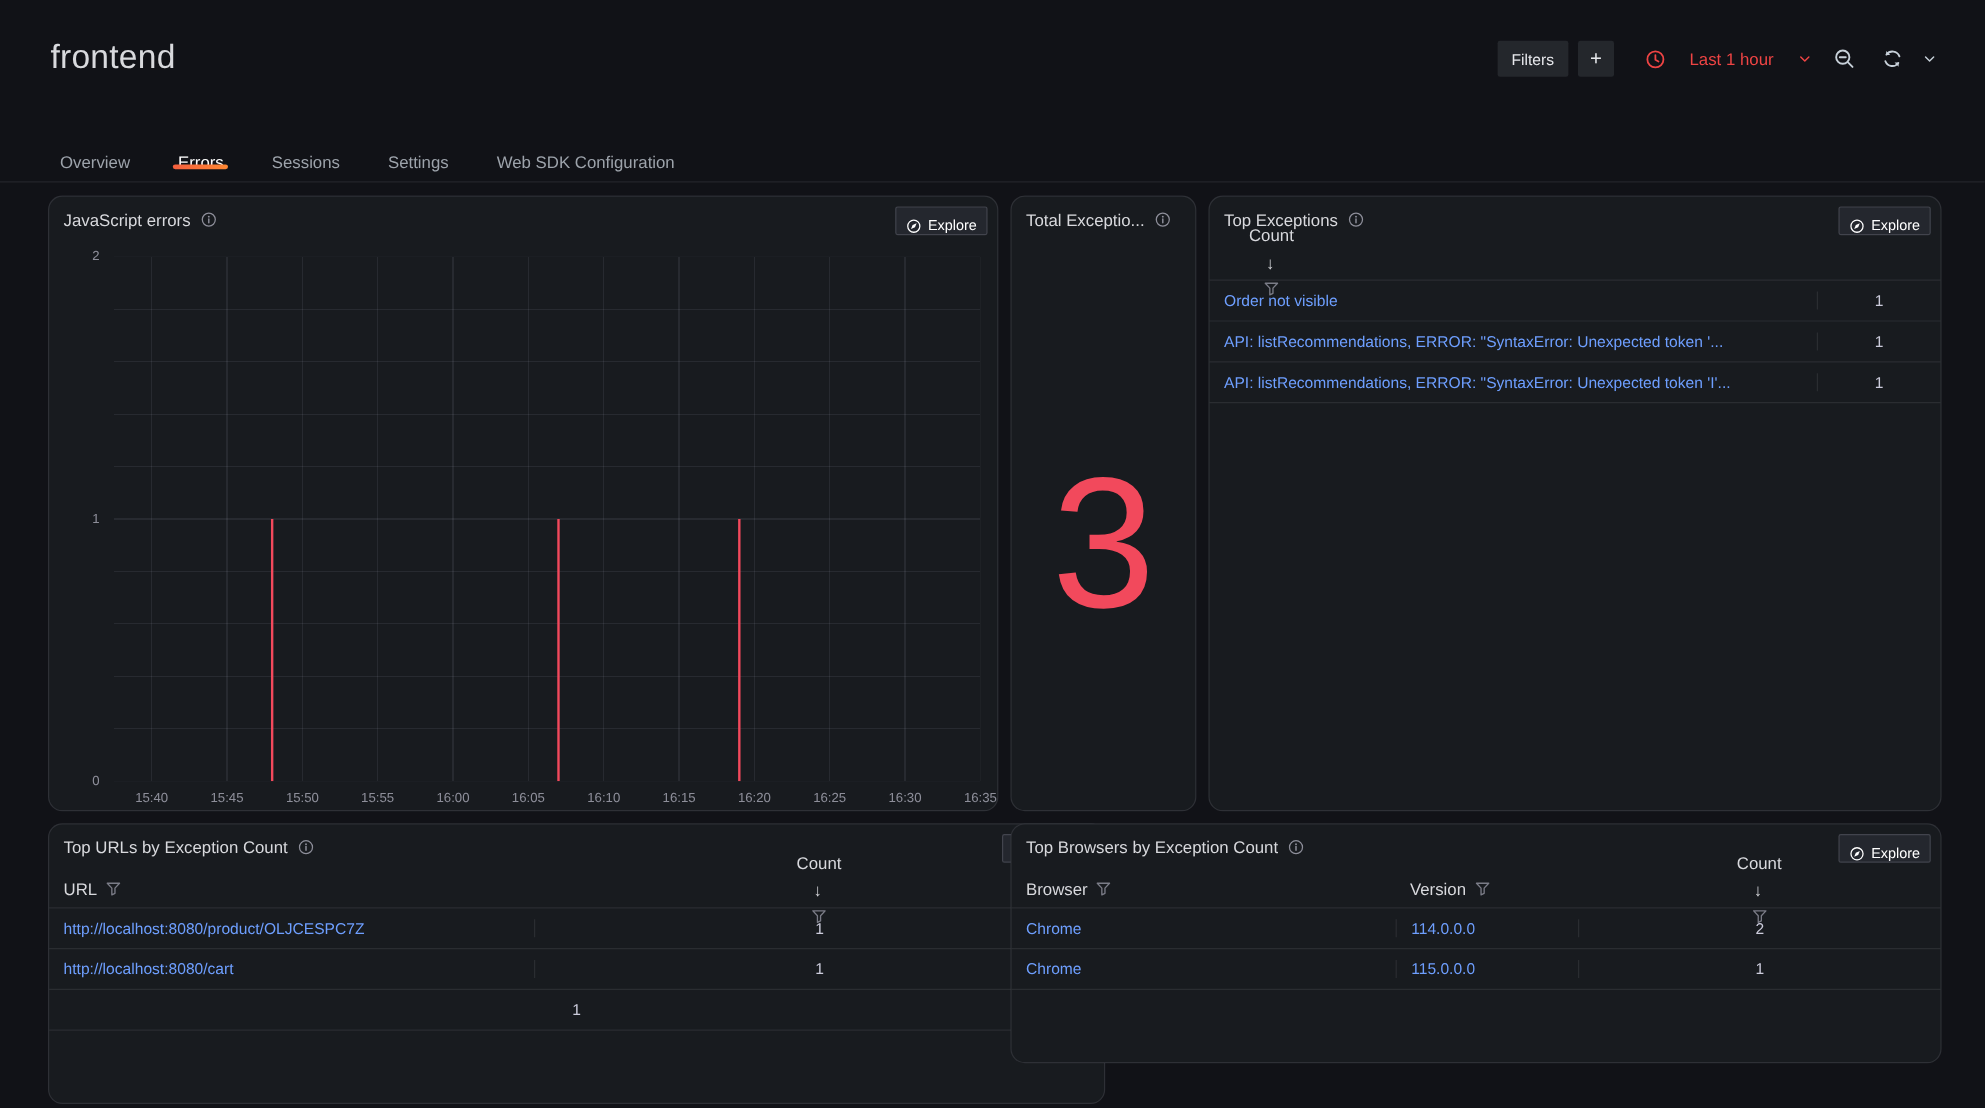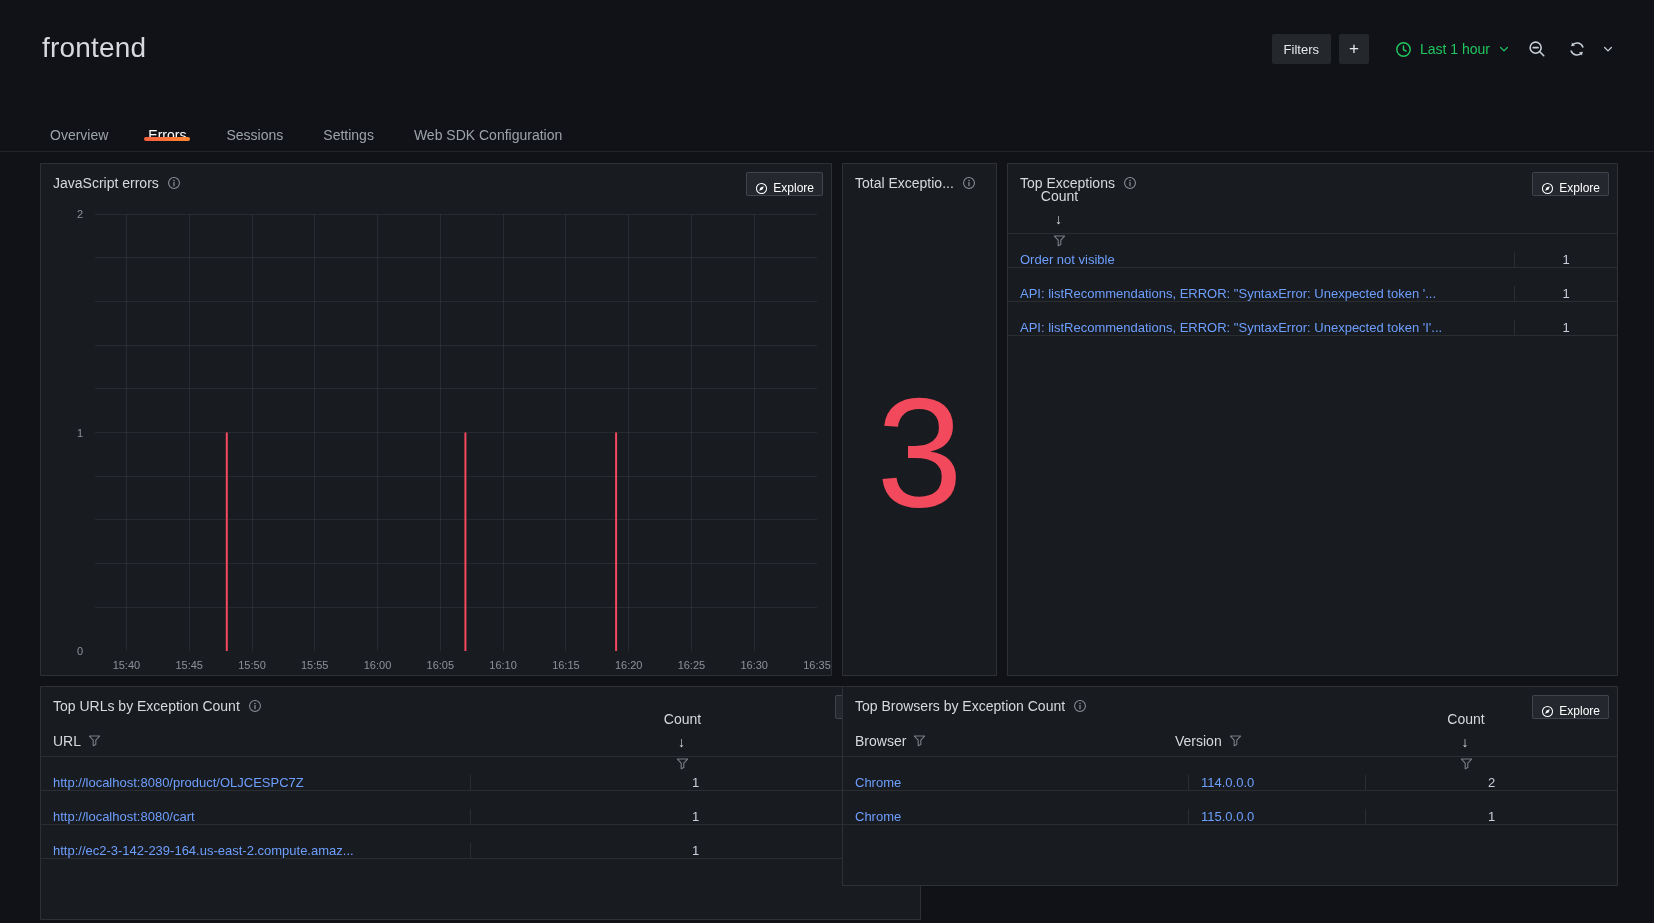--- a/index.html
+++ b/index.html
@@ -24,35 +24,35 @@
   
   .dash-header{position:absolute;left:0;top:0;width:100%;height:96px;}
   .dash-title{position:absolute;left:42px;top:32px;font-size:28px;font-weight:500;color:#d8d9dd;letter-spacing:.2px;}
   .toolbar{position:absolute;right:36px;top:34px;display:flex;align-items:center;gap:8px;justify-content:center;}
   .tb-btn{
     height:30px;padding:0 12px;background:#24272c;border:none;border-radius:2px;
     color:#e7e8ec;font-size:13px;font-weight:500;font-family:inherit;cursor:pointer;display:flex;align-items:center;
   }
   .tb-add{font-size:17px;padding:0 10px;}
   .time-picker{
-    margin-left:18px;display:flex;align-items:center;gap:8px;height:30px;background:transparent;border:none;
-    color:#22c55e;font-family:inherit;font-size:14px;font-weight:500;cursor:pointer;
+    margin-left:18px;display:flex;align-items:center;gap:20px;height:30px;background:transparent;border:none;
+    color:#ef4444;font-family:inherit;font-size:14px;font-weight:500;cursor:pointer;
   }
   .icon-btn{background:transparent;border:none;color:#c7d0d9;cursor:pointer;padding:4px;display:flex;align-items:center;}
   .icon-btn.gap{margin-left:6px;}
   
   .tabs{position:absolute;left:0;top:108px;width:100%;height:44px;border-bottom:1px solid var(--border);display:flex;align-items:center;padding-left:46px;gap:32px;}
   .tab{position:relative;font-size:14px;color:#9da3ab;cursor:pointer;padding:10px 4px 0;}
   .tab.active{color:#ffffff;font-weight:500;}
   .tab.active::after{
     content:"";position:absolute;left:0;right:0;bottom:2px;height:4px;border-radius:2px;
     background:linear-gradient(90deg,#f55f3e 0%,#ff8833 100%);
   }
   
-  .panel{position:absolute;background:var(--panel-bg);border:1px solid rgba(204,204,220,0.12);border-radius:1px;}
+  .panel{position:absolute;background:var(--panel-bg);border:1px solid rgba(204,204,220,0.12);border-radius:12px;}
   .p-js{left:40px;top:163px;width:792px;height:513px;}
   .p-total{left:842px;top:163px;width:155px;height:513px;}
   .p-exceptions{left:1007px;top:163px;width:611px;height:513px;}
   .p-urls{left:40px;top:686px;width:881px;height:234px;}
   .p-browsers{left:842px;top:686px;width:776px;height:200px;}
   .panel-header{position:relative;height:36px;padding:11px 12px 0;display:flex;align-items:flex-start;gap:8px;}
   .panel-title{font-size:14px;font-weight:500;color:#d8d9dd;white-space:nowrap;overflow:hidden;}
   .info{color:var(--text-dim);margin-top:1px;}
   .explore-btn{
     position:absolute;right:8px;top:8px;display:flex;align-items:flex-end;gap:5px;height:24px;padding:0 8px;
@@ -65,21 +65,21 @@
   .y-label{position:absolute;right:6px;transform:translateY(-50%);font-size:11px;color:var(--text-dim);}
   .x-axis{position:absolute;left:54px;top:492px;width:722px;height:20px;}
   .x-label{position:absolute;top:3px;transform:translateX(-50%);font-size:11px;color:var(--text-dim);white-space:nowrap;}
   .grid-line{stroke:var(--grid);stroke-width:1;shape-rendering:crispEdges;}
   
   .big-stat{position:absolute;left:0;right:0;top:36px;bottom:0;display:flex;align-items:center;justify-content:center;
     font-size:155px;font-weight:500;color:var(--red);padding-top:30px;}
   
   .gtable{margin-top:2px;}
   .gt-head{display:flex;height:32px;align-items:center;border-bottom:1px solid var(--border);}
-  .gt-row{display:flex;height:34px;align-items:flex-end;border-bottom:1px solid var(--border);gap:25px;}
+  .gt-row{display:flex;height:34px;align-items:center;border-bottom:1px solid var(--border);}
   .gt-cell{display:flex;align-items:center;padding:0 12px;gap:7px;font-size:13px;min-width:0;}
   .gt-row .gt-cell + .gt-cell{border-left:1px solid var(--border);}
   .th{font-size:14px;font-weight:500;color:#d8d9dd;cursor:pointer;}
   .right{justify-content:flex-end;text-align:right;flex-direction:column;}
   .num{color:var(--text);}
   .cell-link{color:var(--link);font-weight:500;text-decoration:none;white-space:nowrap;overflow:hidden;text-overflow:ellipsis;cursor:pointer;}
   .funnel{color:rgba(204,204,220,0.55);}
   .sort-arrow{font-size:14px;color:#d8d9dd;margin-left:-2px;}
   
   .p-exceptions .col-main{flex:1;}
@@ -333,23 +333,20 @@
           </div>
         <div class="gt-cell col-count right num">1</div>
       </div>
       <div class="gt-row">
         <div class="gt-cell col-main">
             <a class="cell-link">http://localhost:8080/cart</a>
           </div>
         <div class="gt-cell col-count right num">1</div>
       </div>
       <div class="gt-row">
-        <div class="gt-cell col-main">
-            <a class="cell-link">http://ec2-3-142-239-164.us-east-2.compute.amaz...</a>
-          </div>
         <div class="gt-cell col-count right num">1</div>
       </div>
     </div>
   </section>
 
   <section class="panel p-browsers">
     <div class="panel-header">
       <span class="panel-title">Top Browsers by Exception Count</span>
       <span class="icon info">
         <svg width="14" height="14" viewBox="0 0 16 16">

